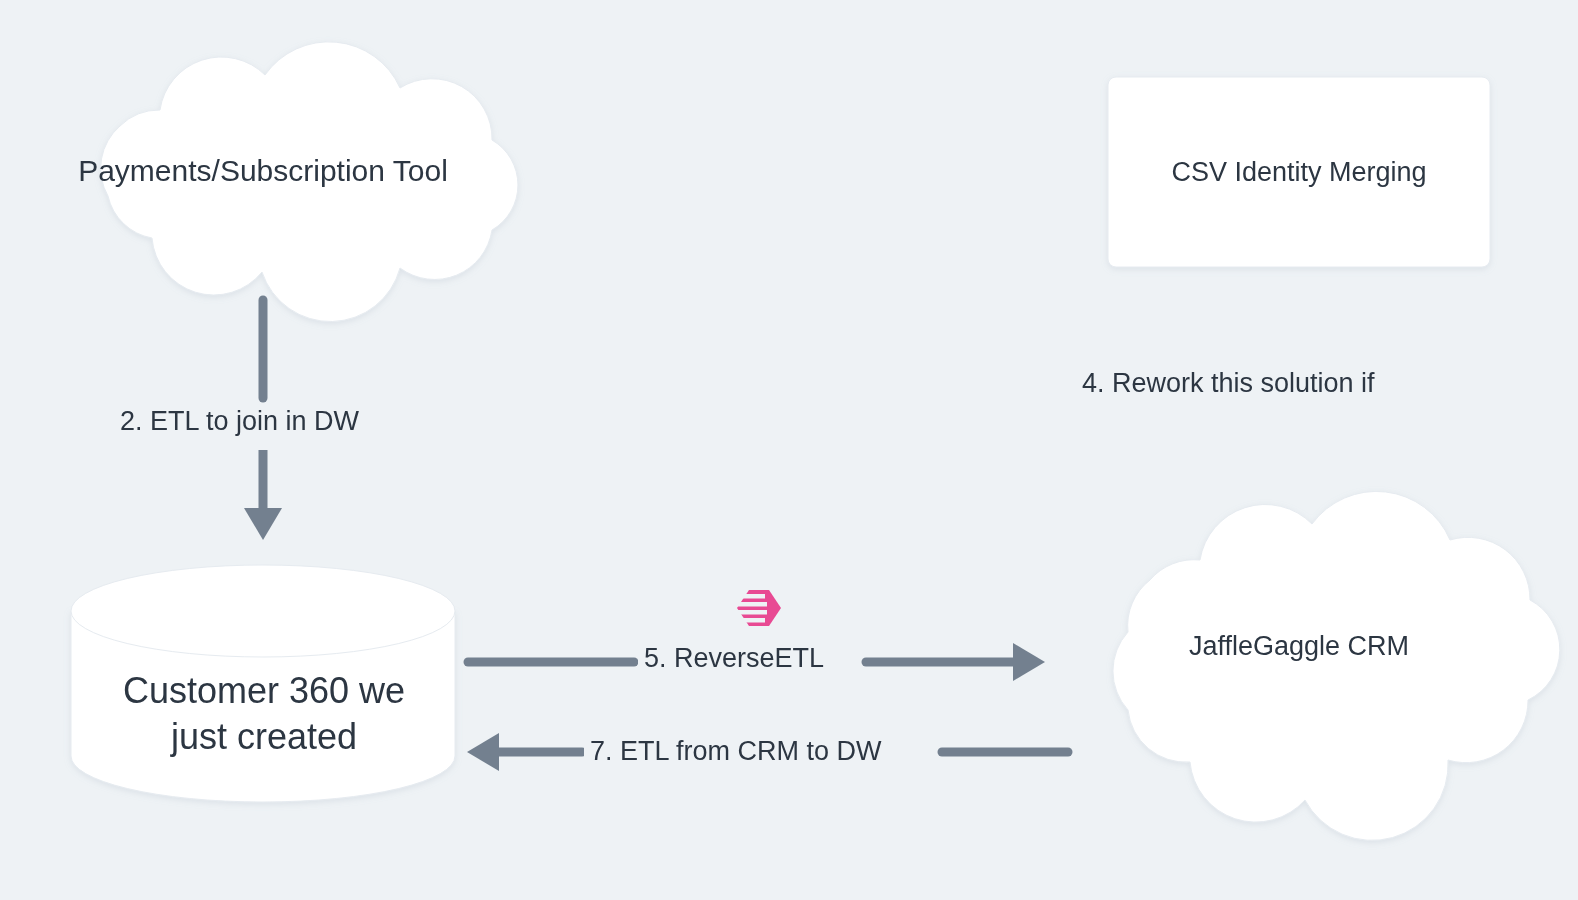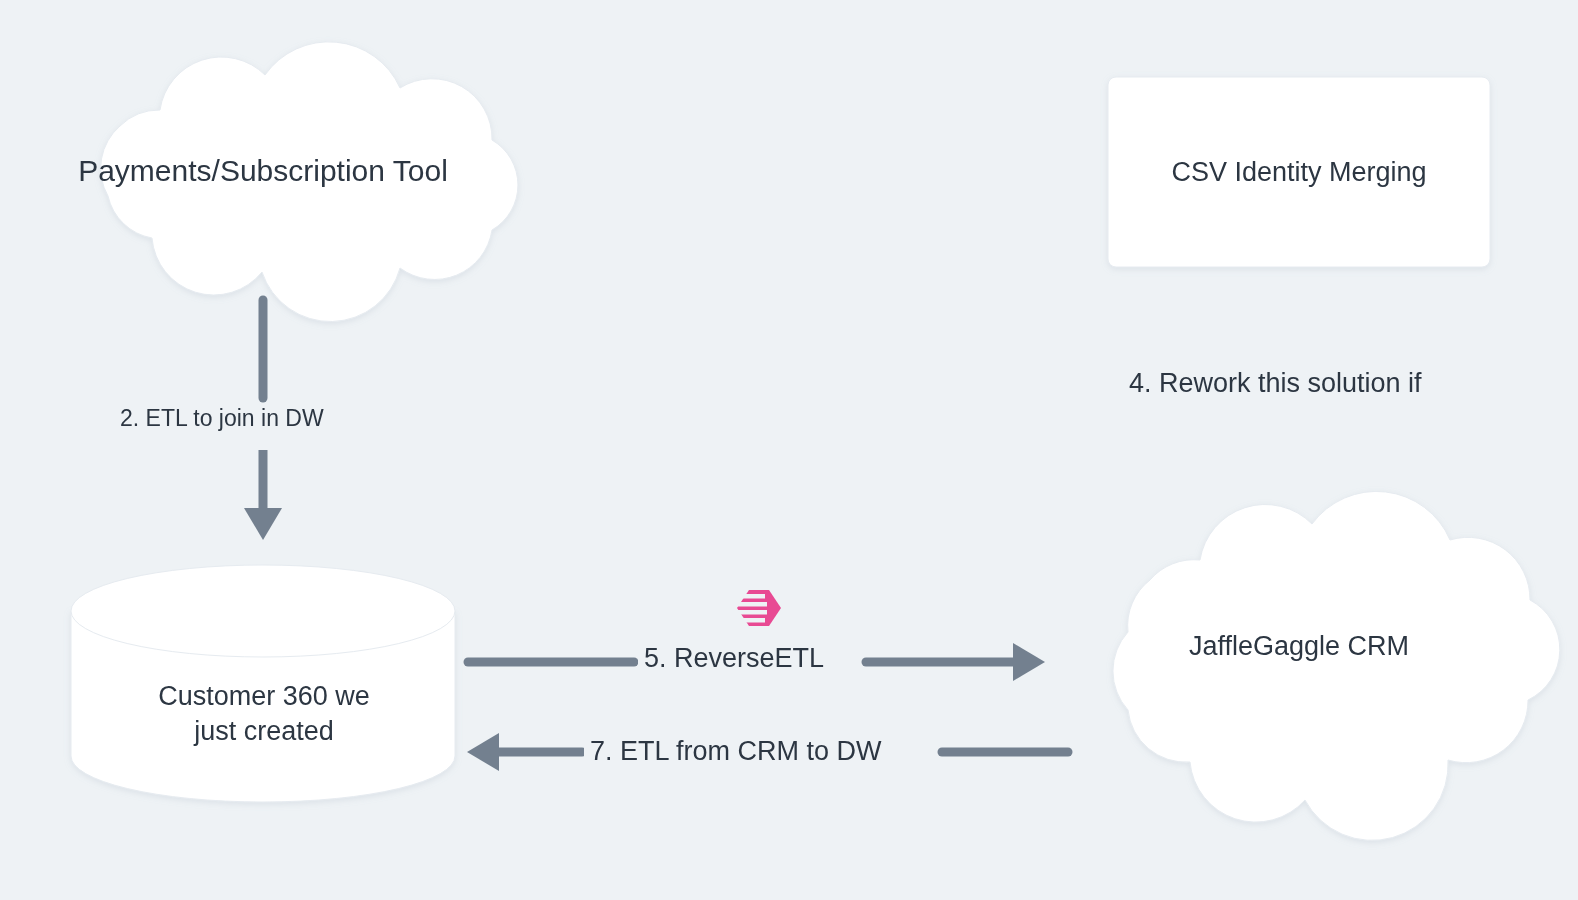--- a/index.html
+++ b/index.html
@@ -44,34 +44,34 @@
     position: absolute;
     color: #2c3642;
     font-family: "Liberation Sans", sans-serif;
     font-weight: 400;
     white-space: pre;
     background: #eef2f5;
     line-height: 1.3;
   }
   #label-payments-cloud { left: 20px; top: 140px; width: 486px; height: 62px; font-size: 30px; }
   #label-csv-box       { left: 1110px; top: 145px; width: 378px; height: 54px; font-size: 27px; }
-  #label-warehouse     { left: 80px; top: 660px; width: 368px; height: 108px; font-size: 27px; }
+  #label-warehouse     { left: 80px; top: 660px; width: 368px; height: 108px; font-size: 36px; }
   #label-crm-cloud     { left: 1110px; top: 619px; width: 378px; height: 54px; font-size: 27px; }
 
   #edge-label-etl-join {
-    left: 116px; top: 404px; font-size: 23px; padding: 0 4px;
+    left: 116px; top: 404px; font-size: 27px; padding: 0 4px;
   }
   #edge-label-reverse-etl {
     left: 638px; top: 641px; font-size: 27px; padding: 0 6px;
   }
   #edge-label-etl-crm-dw {
     left: 584px; top: 734px; font-size: 27px; padding: 0 6px;
   }
   #note-rework {
-    left: 1082px; top: 296px; font-size: 27px; background: transparent; margin-left: 47px;
+    left: 1082px; top: 296px; font-size: 27px; background: transparent;
   }
   #hightouch-logo-wrap {
     position: absolute;
     left: 733px;
     top: 586px;
     width: 52px;
     height: 44px;
   }
 </style>
 </head>

